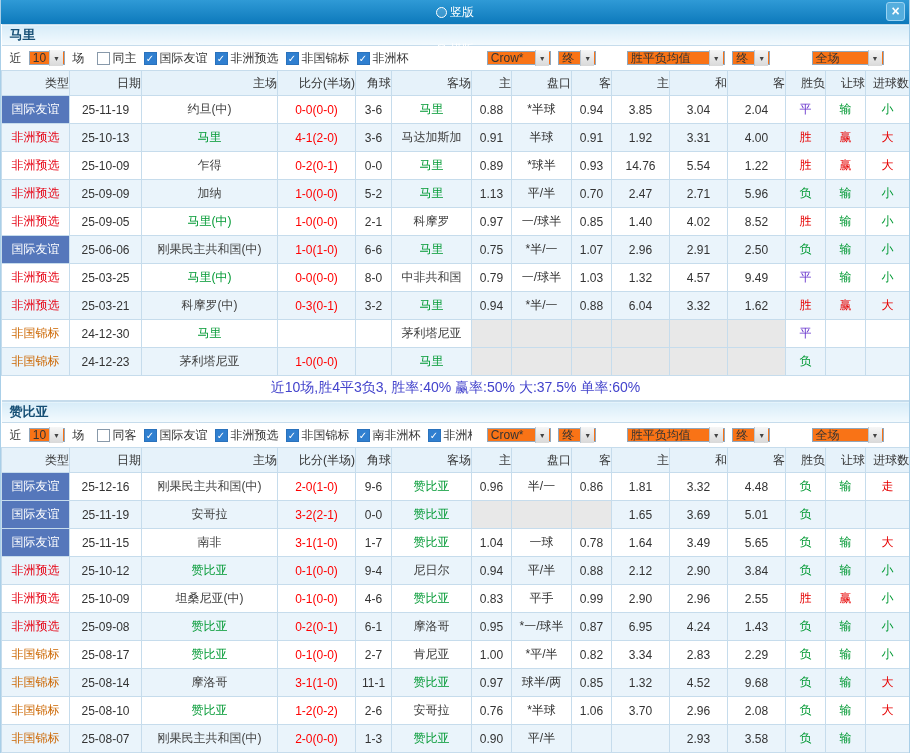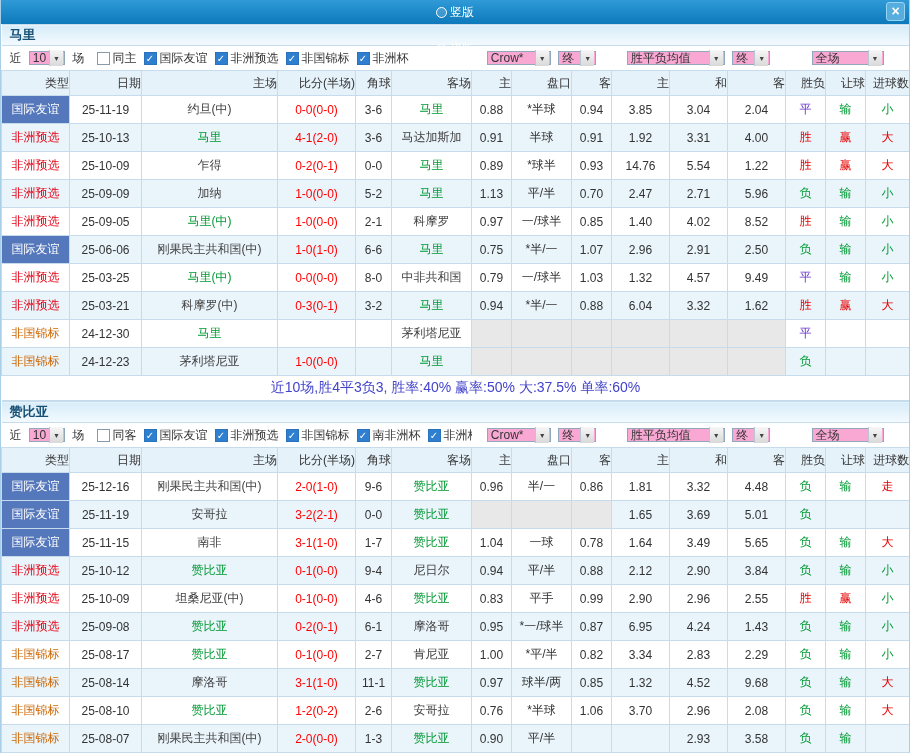--- a/index.html
+++ b/index.html
@@ -40,21 +40,21 @@
   td.score { color:#ff0000; }
   td.team { color:#404040; cursor:pointer; }
   td.team.tracked { color:#009933; }
   td.res.win { color:#e60000; }
   td.res.lose { color:#009933; }
   td.res.draw { color:#6633cc; }
   td.res.push { color:#e60000; }
 
   
   .sel { display:inline-flex; align-items:center; justify-content:space-between; vertical-align:middle;
-    height:14px; border:1px solid #91a7bc; background:#f9a8d4; margin:0 2px; cursor:pointer; }
+    height:14px; border:1px solid #91a7bc; background:#f97316; margin:0 2px; cursor:pointer; }
   .sel .sv { padding:0 3px; }
   .sel .arr { width:14px; height:16px; margin-right:1px; background:linear-gradient(#f6f6f6,#d9d9d9);
     border-left:1px solid #b9c6d2; display:inline-flex; align-items:center; justify-content:center;
     font-size:7px; color:#444; }
   .w-count { width:36px; } .w-crow { width:64px; } .w-end { width:38px; } .w-avg { width:98px; } .w-scope { width:72px; }
   .flbl { vertical-align:middle; margin:0 2px; }
 
   
   .cbs { vertical-align:middle;font-family:Liberation Serif, serif; }
   .cb-item { display:inline-flex; align-items:center; margin-left:7px; cursor:pointer; vertical-align:middle; }

